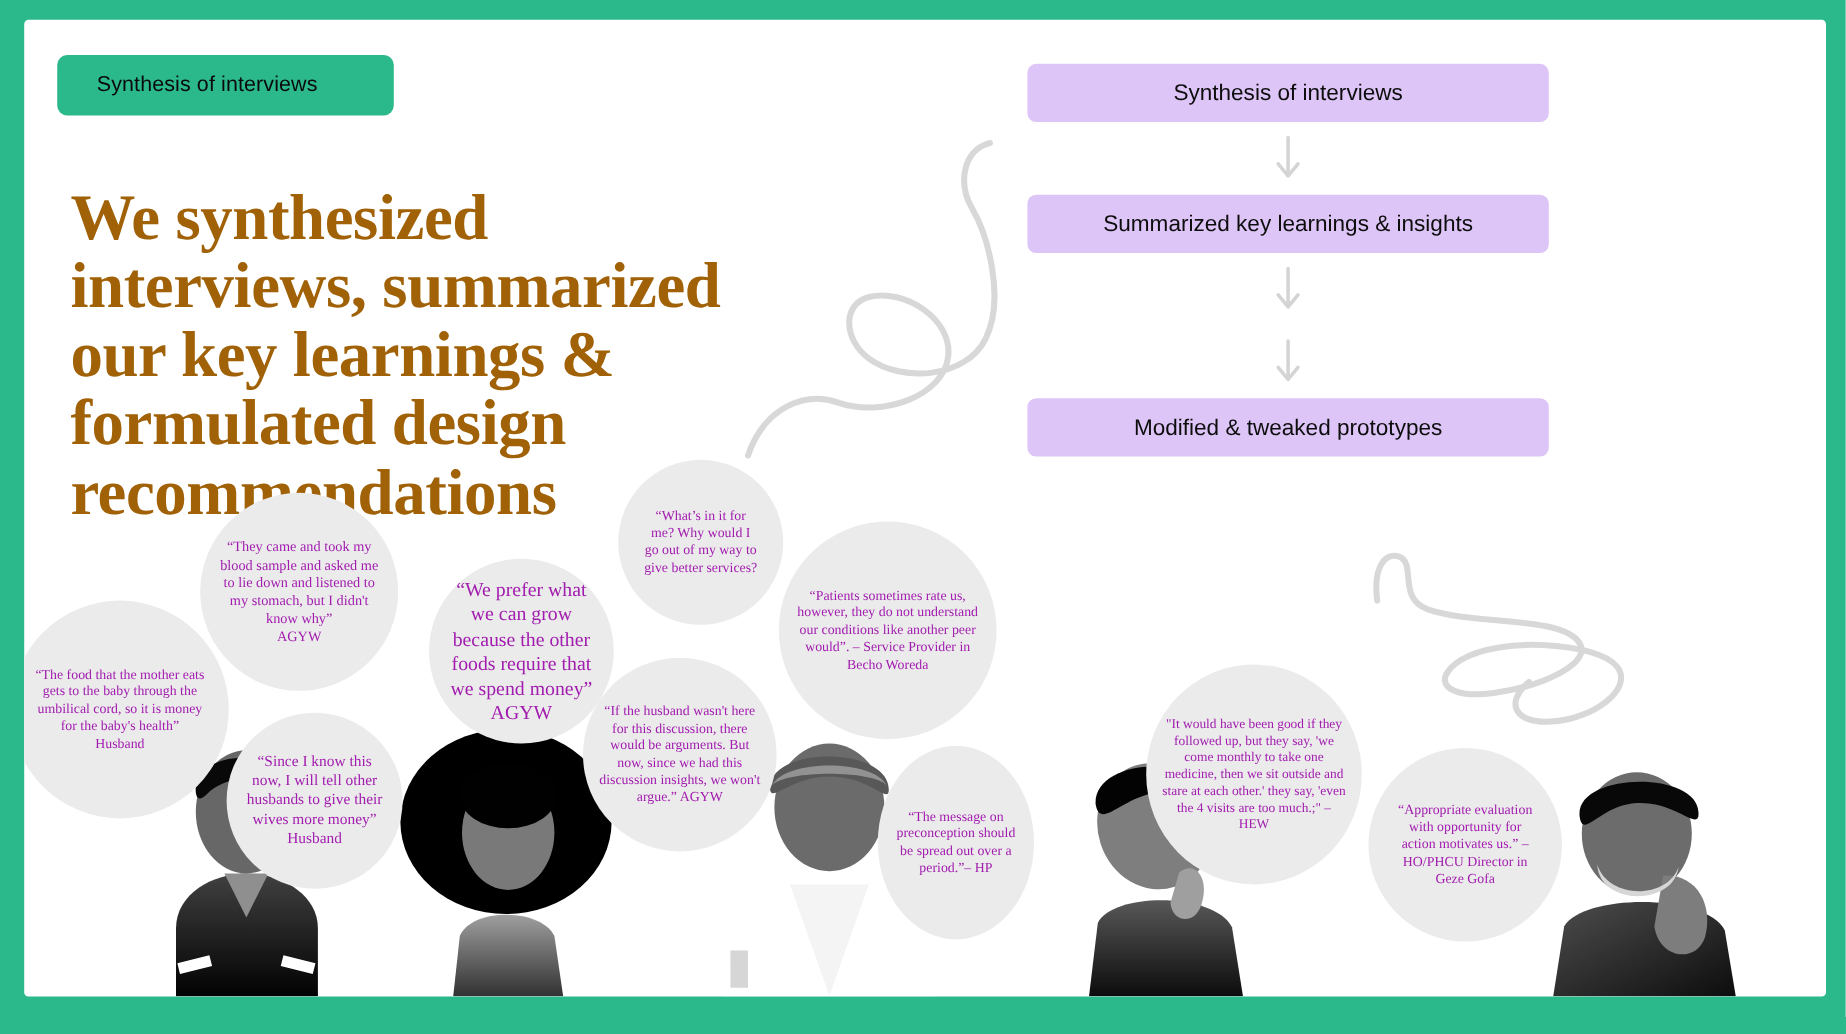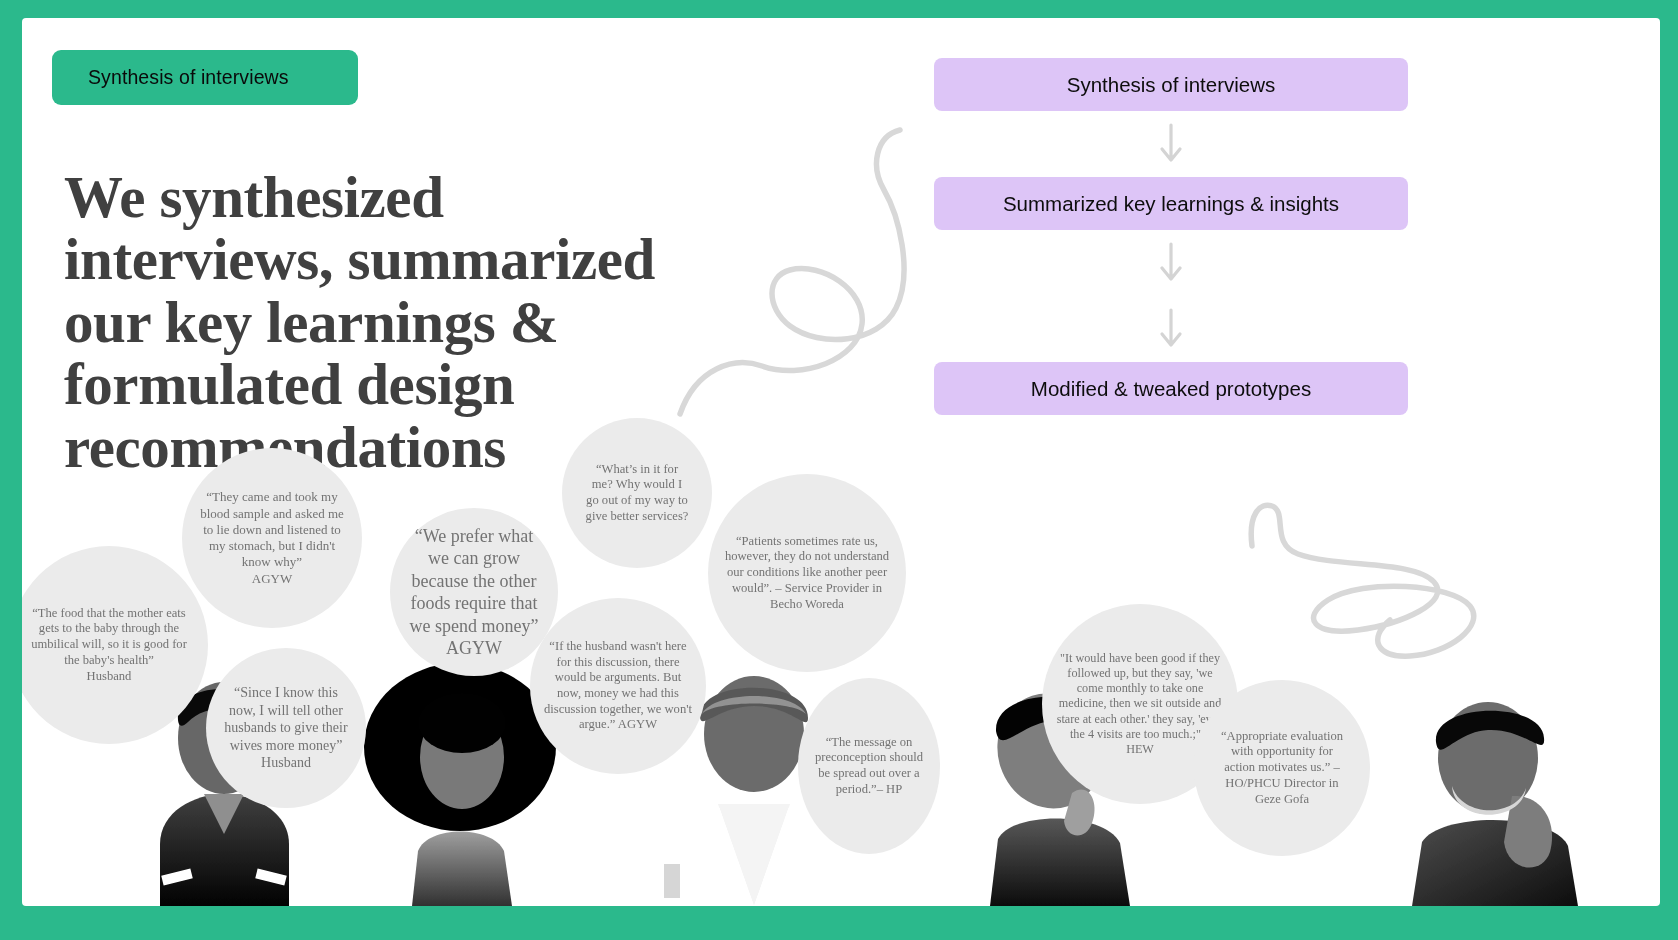--- a/index.html
+++ b/index.html
@@ -56,21 +56,21 @@
 
   
   #headline {
     position: absolute;
     left: 42px;
     top: 108px;
     width: 600px;
     font-family: "Liberation Serif", serif;
     font-size: 59px;
     line-height: 1.06;
-    color: #404040;
+    color: #a16207;
     letter-spacing: -0.4px;
   }
 
   
   #flow {
     position: absolute;
     left: 912px;
     top: 40px;
     width: 474px;
   }
@@ -97,21 +97,21 @@
   .bubble {
     position: absolute;
     border-radius: 50%;
     background: #ebebeb;
     display: flex;
     align-items: center;
     justify-content: flex-end;
     text-align: center;
     box-sizing: border-box;
     font-family: "Liberation Serif", serif;
-    color: #737373;
+    color: #a21caf;
     line-height: 1.25;
   }
   .bubble .qtext {
     display: block;
     white-space: pre-line;
   }
 
   
   .photo {
     position: absolute;
@@ -237,21 +237,21 @@
       </linearGradient>
         </defs>
       <ellipse cx="96" cy="82" rx="50" ry="56" fill="#6f6f6f"></ellipse>
       <path d="M44 66 C 40 26, 150 24, 152 62 C 154 82, 132 52, 96 54 C 62 56, 47 88, 44 66 Z" fill="#1a1a1a"></path>
       <path d="M20 230 L30 166 C 48 136, 160 136, 176 170 L186 230 Z" fill="url(#g5)"></path>
       <path d="M120 120 C 150 118, 166 146, 158 176 C 150 200, 116 196, 112 166 Z" fill="#7d7d7d"></path>
       <path d="M60 110 C 70 142, 124 142, 134 112 C 130 148, 62 148, 60 110 Z" fill="#c9c9c9"></path>
     </svg>
 
     <div class="bubble" style="left:-12px; top:528px; width:198px; height:198px; font-size:12.6px; padding:0 20px;">
-      <span class="qtext">“The food that the mother eats gets to the baby through the umbilical will, so it is good for the baby's health”
+      <span class="qtext">“The food that the mother eats gets to the baby through the umbilical cord, so it is money for the baby's health”
 Husband</span>
     </div>
 
     <div class="bubble" style="left:160px; top:430px; width:180px; height:180px; font-size:13px; padding:0 16px;">
       <span class="qtext">“They came and took my blood sample and asked me to lie down and listened to my stomach, but I didn't know why”
 AGYW</span>
     </div>
 
     <div class="bubble" style="left:368px; top:490px; width:168px; height:168px; font-size:18px; padding:0 16px;">
       <span class="qtext">“We prefer what we can grow because the other foods require that we spend money”
@@ -265,31 +265,31 @@
     <div class="bubble" style="left:686px; top:456px; width:198px; height:198px; font-size:12.6px; padding:0 16px;">
       <span class="qtext">“Patients sometimes rate us, however, they do not understand our conditions like another peer would”. – Service Provider in Becho Woreda</span>
     </div>
 
     <div class="bubble" style="left:184px; top:630px; width:160px; height:160px; font-size:14px; padding:0 14px;">
       <span class="qtext">“Since I know this now, I will tell other husbands to give their wives more money”
 Husband</span>
     </div>
 
     <div class="bubble" style="left:508px; top:580px; width:176px; height:176px; font-size:12.6px; padding:0 14px;">
-      <span class="qtext">“If the husband wasn't here for this discussion, there would be arguments. But now, money we had this discussion together, we won't argue.” AGYW</span>
+      <span class="qtext">“If the husband wasn't here for this discussion, there would be arguments. But now, since we had this discussion insights, we won't argue.” AGYW</span>
     </div>
 
     <div class="bubble" style="left:776px; top:660px; width:142px; height:176px; font-size:12.6px; padding:0 12px;">
       <span class="qtext">“The message on preconception should be spread out over a period.”– HP</span>
     </div>
 
     <div class="bubble" style="left:1020px; top:586px; width:196px; height:200px; font-size:12.2px; padding:0 12px;">
       <span class="qtext">"It would have been good if they followed up, but they say, 'we come monthly to take one medicine, then we sit outside and stare at each other.' they say, 'even the 4 visits are too much.;" –
 HEW</span>
     </div>
 
-    <div class="bubble" style="left:1172px; top:662px; width:176px; height:176px; font-size:12.6px; padding:0 24px;">
+    <div class="bubble" style="left:1222px; top:662px; width:176px; height:176px; font-size:12.6px; padding:0 24px;">
       <span class="qtext">“Appropriate evaluation with opportunity for action motivates us.” –
 HO/PHCU Director in Geze Gofa</span>
     </div>
 
   </div>
 </div>
 
 </body></html>

